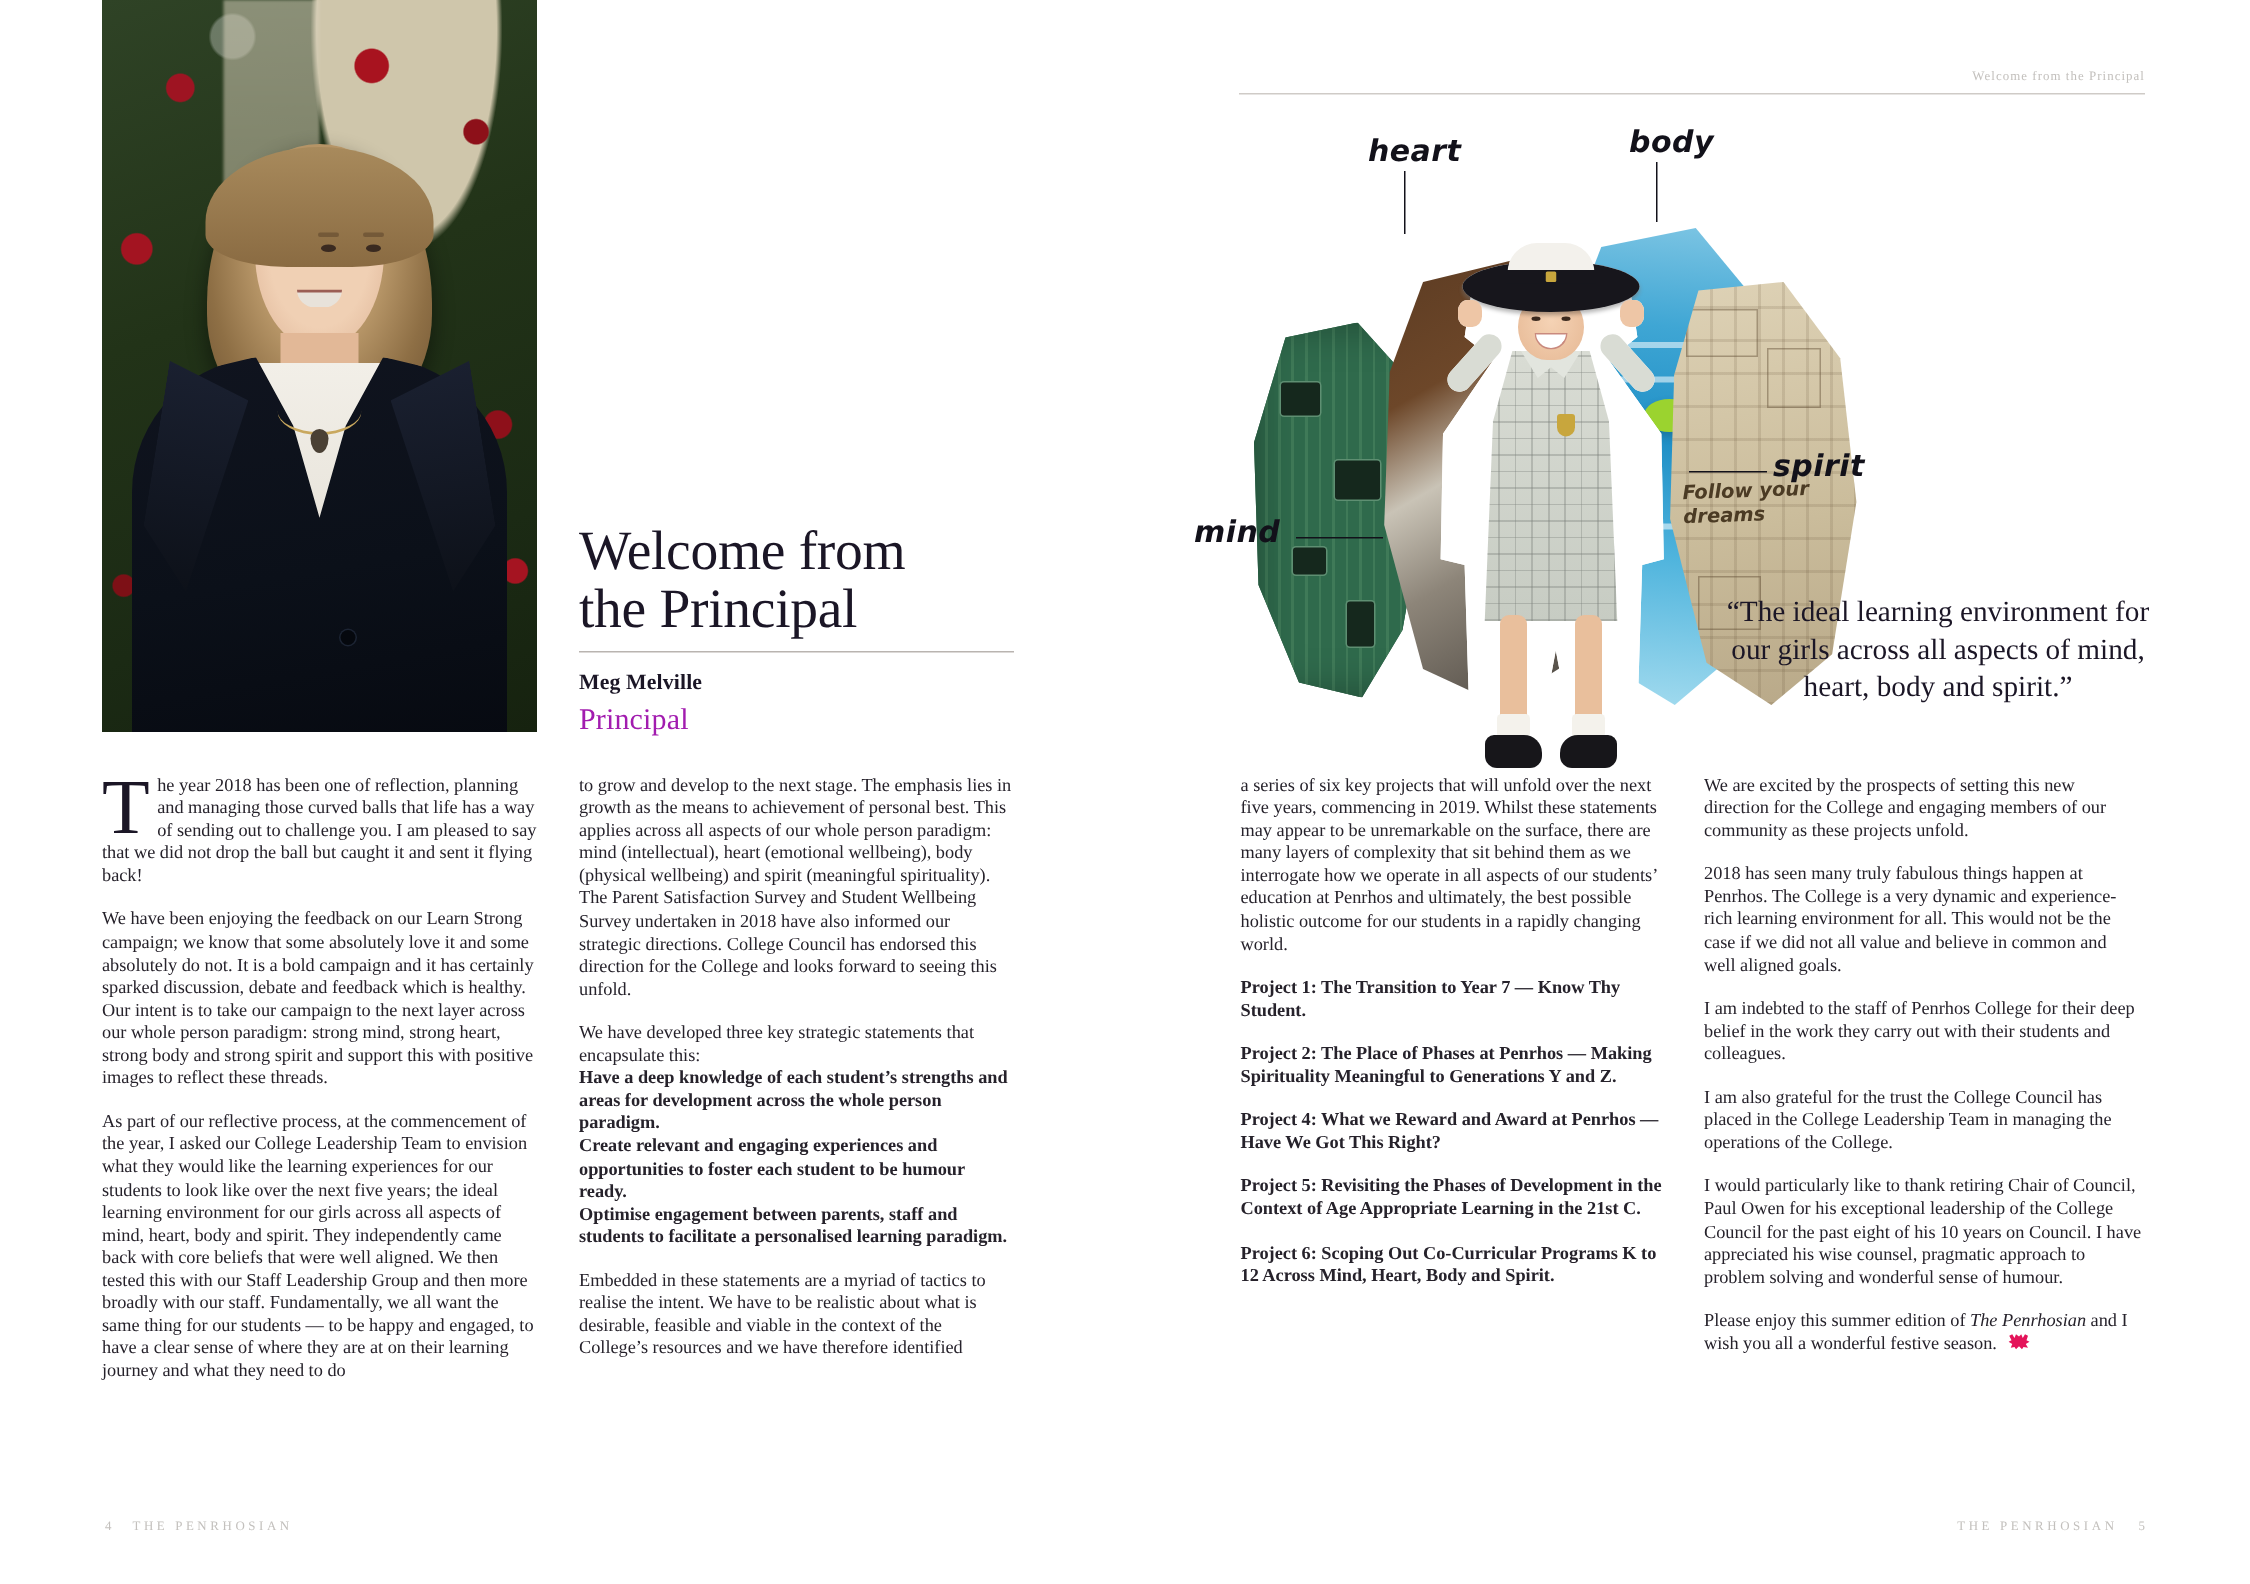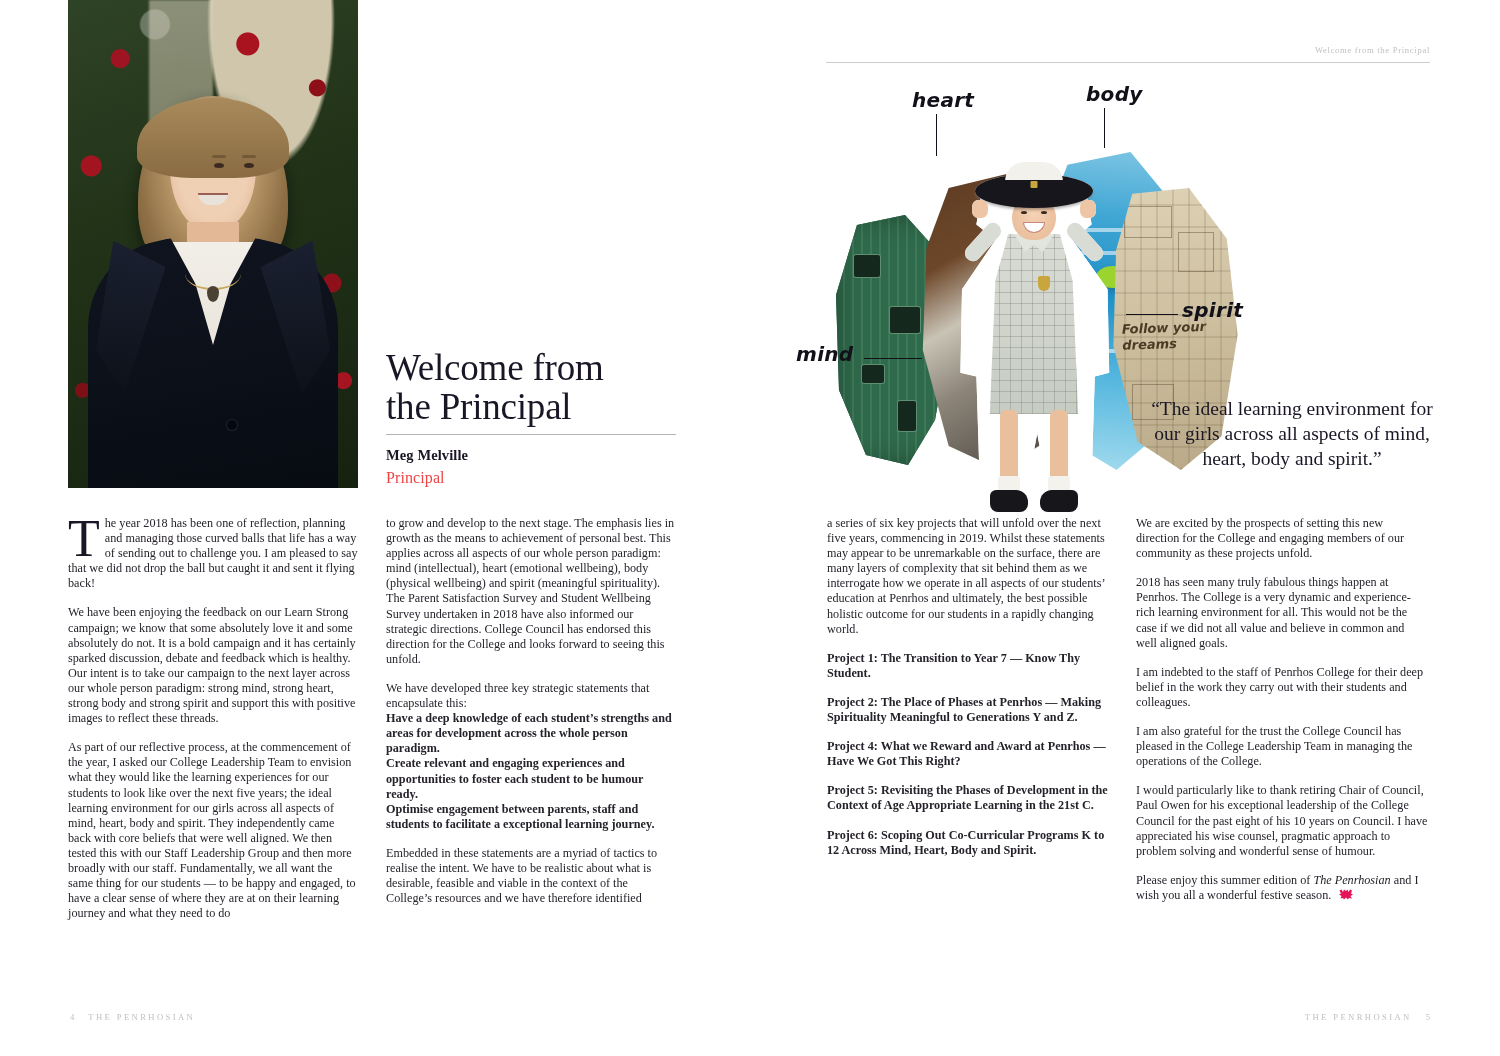--- a/index.html
+++ b/index.html
@@ -78,21 +78,21 @@
   .pt-btn{position:absolute;left:50%;top:420px;width:10px;height:10px;transform:translateX(14px);
     background:#05080e;border-radius:50%;box-shadow:0 0 0 1px #1c2433;}
 
   .headline{
     position:absolute;left:386px;top:348px;width:290px;
     font-size:37px;line-height:1.06;font-weight:400;letter-spacing:-0.2px;
     color:#1b1626;
   }
   .hr-rule{position:absolute;left:386px;top:434px;width:290px;height:1px;background:#b9b4b0;}
   .byline-name{position:absolute;left:386px;top:447px;font-size:14.5px;font-weight:bold;color:#1b1626;letter-spacing:.1px;}
-  .byline-role{position:absolute;left:386px;top:469px;font-size:16px;color:#ef4444;letter-spacing:.1px;}
+  .byline-role{position:absolute;left:386px;top:469px;font-size:20px;color:#a21caf;letter-spacing:.1px;}
 
   .col{position:absolute;font-size:12.2px;line-height:15.1px;color:#26222b;text-align:left;}
   .col p{margin:0 0 14px 0;}
   .col p:last-child{margin-bottom:0;}
   .col1{left:68px;top:516px;width:292px;}
   .col2{left:386px;top:516px;width:290px;}
   .col3{left:827px;top:516px;width:286px;}
   .col4{left:1136px;top:516px;width:292px;}
 
   .dropcap::first-letter{
@@ -245,21 +245,21 @@
       <p> We have been enjoying the feedback on our Learn Strong campaign; we know that some absolutely love it and some absolutely do not. It is a bold campaign and it has certainly sparked discussion, debate and feedback which is healthy. Our intent is to take our campaign to the next layer across our whole person paradigm: strong mind, strong heart, strong body and strong spirit and support this with positive images to reflect these threads.</p>
       <p>As part of our reflective process, at the commencement of the year, I asked our College Leadership Team to envision what they would like the learning experiences for our students to look like over the next five years; the ideal learning environment for our girls across all aspects of mind, heart, body and spirit. They independently came back with core beliefs that were well aligned. We then tested this with our Staff Leadership Group and then more broadly with our staff. Fundamentally, we all want the same thing for our students — to be happy and engaged, to have a clear sense of where they are at on their learning journey and what they need to do</p>
     </div>
 
     <div class="col col2">
       <p>to grow and develop to the next stage. The emphasis lies in growth as the means to achievement of personal best. This applies across all aspects of our whole person paradigm: mind (intellectual), heart (emotional wellbeing), body (physical wellbeing) and spirit (meaningful spirituality). The Parent Satisfaction Survey and Student Wellbeing Survey undertaken in 2018 have also informed our strategic directions. College Council has endorsed this direction for the College and looks forward to seeing this unfold.</p>
       <p>
         <span>We have developed three key strategic statements that encapsulate this:</span><br>
         <span class="bold-stmt">Have a deep knowledge of each student’s strengths and areas for development across the whole person paradigm.</span><br>
         <span class="bold-stmt">Create relevant and engaging experiences and opportunities to foster each student to be humour ready.</span><br>
-        <span class="bold-stmt">Optimise engagement between parents, staff and students to facilitate a exceptional learning journey.</span>
+        <span class="bold-stmt">Optimise engagement between parents, staff and students to facilitate a personalised learning paradigm.</span>
       </p>
       <p>Embedded in these statements are a myriad of tactics to realise the intent. We have to be realistic about what is desirable, feasible and viable in the context of the College’s resources and we have therefore identified</p>
     </div>
 
     <div class="footer footer-left">
       <span class="num">4</span><span class="gap"></span><span>THE PENRHOSIAN</span>
     </div>
   </div>
 
   <div class="page-right">
@@ -339,21 +339,21 @@
     <p class="proj">Project 2: The Place of Phases at Penrhos — Making Spirituality Meaningful to Generations Y and Z.</p>
     <p class="proj">Project 4: What we Reward and Award at Penrhos — Have We Got This Right?</p>
     <p class="proj">Project 5: Revisiting the Phases of Development in the Context of Age Appropriate Learning in the 21st C.</p>
     <p class="proj">Project 6: Scoping Out Co-Curricular Programs K to 12 Across Mind, Heart, Body and Spirit.</p>
   </div>
 
   <div class="col col4">
     <p>We are excited by the prospects of setting this new direction for the College and engaging members of our community as these projects unfold.</p>
     <p>2018 has seen many truly fabulous things happen at Penrhos. The College is a very dynamic and experience-rich learning environment for all. This would not be the case if we did not all value and believe in common and well aligned goals.</p>
     <p>I am indebted to the staff of Penrhos College for their deep belief in the work they carry out with their students and colleagues.</p>
-    <p>I am also grateful for the trust the College Council has pleased in the College Leadership Team in managing the operations of the College.</p>
+    <p>I am also grateful for the trust the College Council has placed in the College Leadership Team in managing the operations of the College.</p>
     <p>I would particularly like to thank retiring Chair of Council, Paul Owen for his exceptional leadership of the College Council for the past eight of his 10 years on Council. I have appreciated his wise counsel, pragmatic approach to problem solving and wonderful sense of humour.</p>
     <p><span>Please enjoy this summer edition of </span><span class="ital">The Penrhosian</span><span> and I wish you all a wonderful festive season.</span><span class="emblem"><svg viewBox="0 0 30 22" width="15" height="11">
             <g fill="#e4145a">
               <path d="M1 3 L5 1 L8 6 L10 1 L14 4 L17 1 L19 6 L22 1 L26 3 L24 9 L28 11 L23 14 L26 19 L20 18 L18 21 L14 17 L10 21 L8 18 L3 19 L5 14 L0 11 L4 9 Z"></path>
             </g>
           </svg></span></p>
   </div>
 
   <div class="footer footer-right">
     <span>THE PENRHOSIAN</span><span class="gap"></span><span class="num">5</span>

